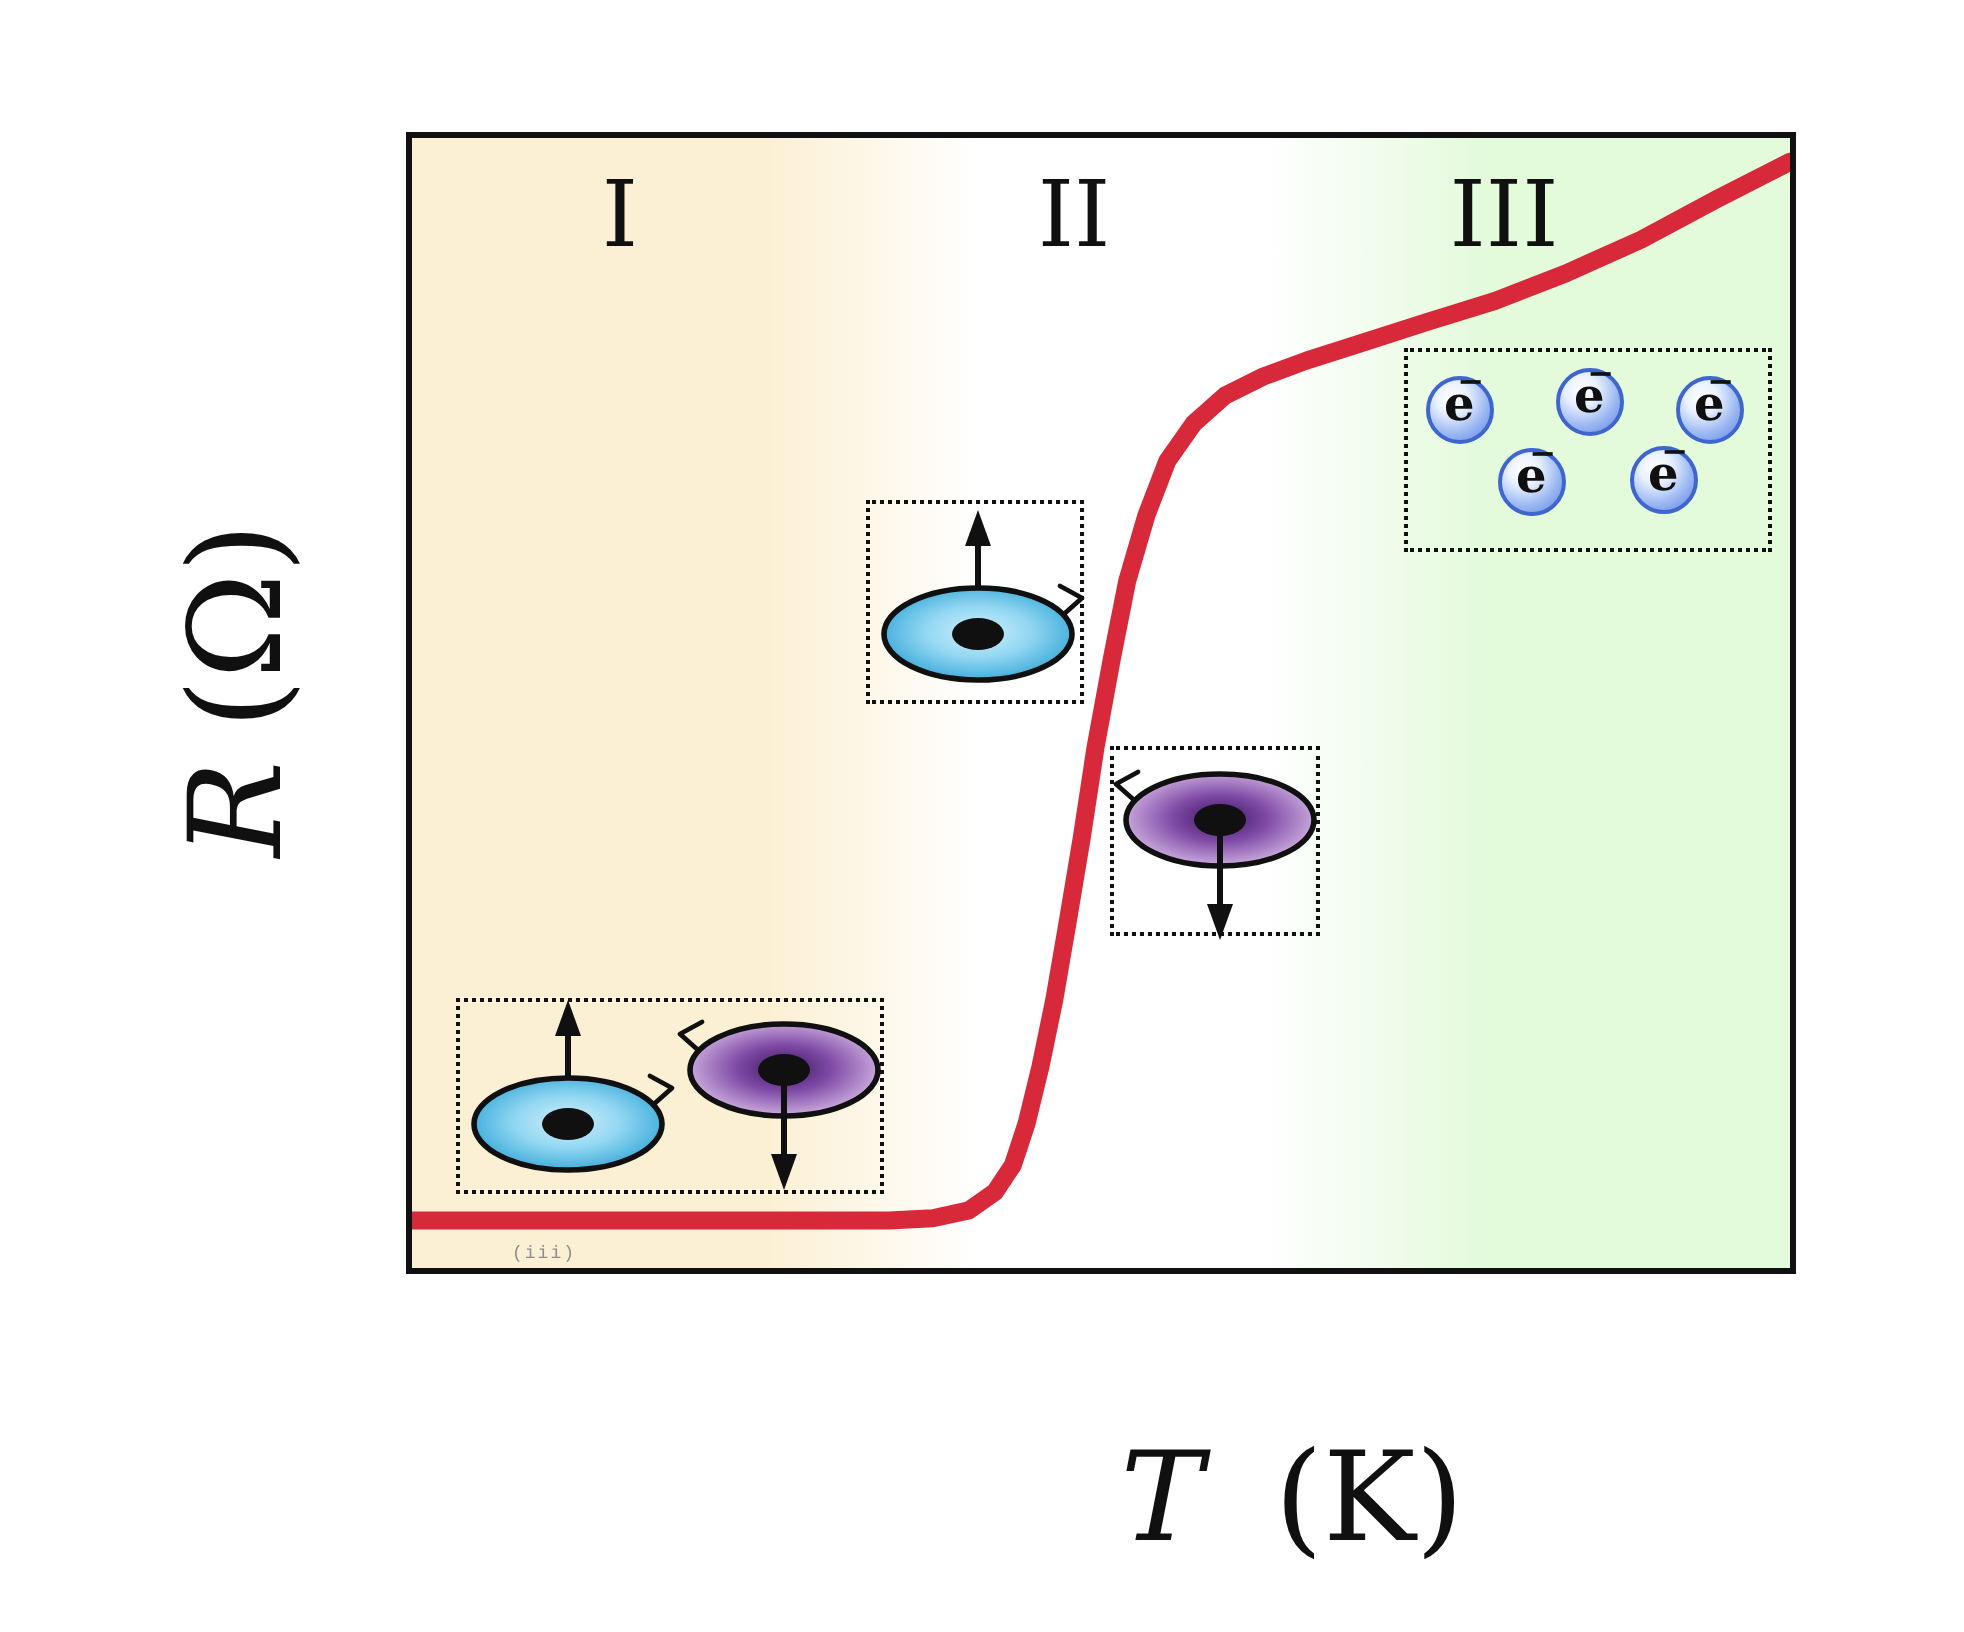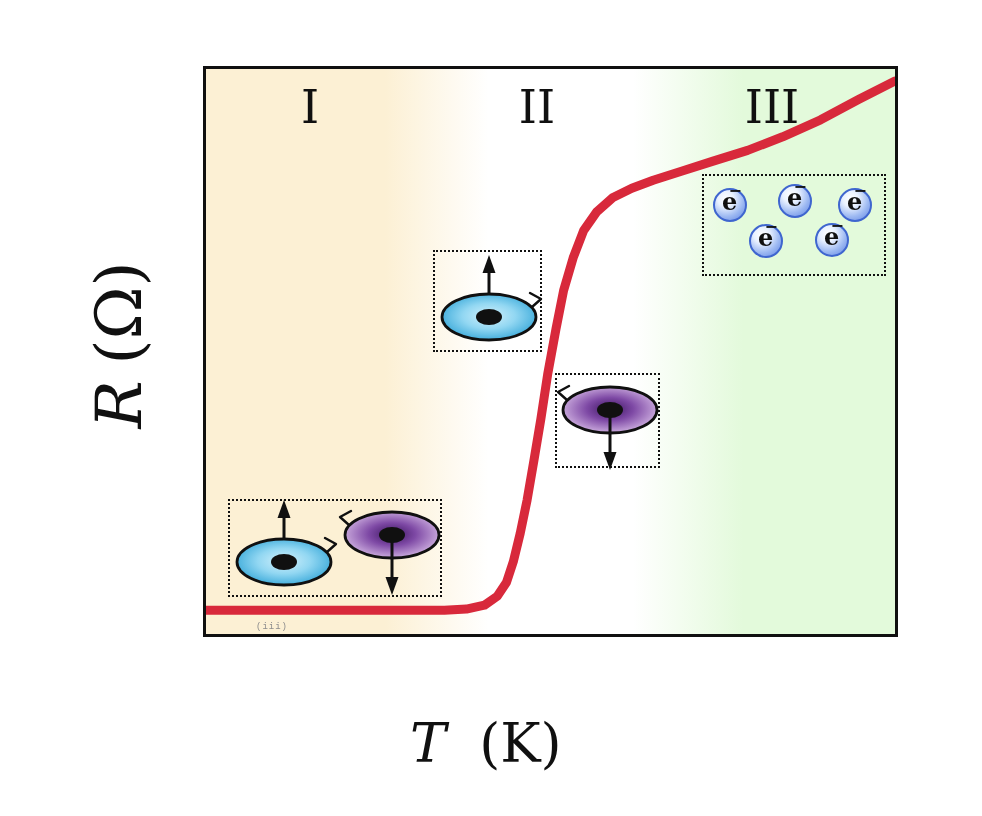--- a/index.html
+++ b/index.html
@@ -37,22 +37,22 @@
     color:#101010;font-family:"DejaVu Sans", sans-serif;
   }
   .ylabel{
     position:absolute;left:14px;top:240px;width:210px;height:210px;
     display:flex;align-items:center;justify-content:center;
     transform:rotate(-90deg);font-size:64px;white-space:nowrap;
   }
   .ylabel .var, .xlabel .var{font-style:italic;}
   .ylabel .unit, .xlabel .unit{margin-left:16px;font-style:normal;}
   .xlabel{
-    position:absolute;left:410px;top:712px;width:300px;text-align:left;
-    font-size:54px;white-space:nowrap;
+    position:absolute;left:432px;top:712px;width:300px;text-align:right;
+    font-size:62px;white-space:nowrap;
   }
   .watermark{
     position:absolute;left:50px;top:553px;font-size:9px;color:#8d8d8d;
     font-family:Liberation Mono, monospace;letter-spacing:1px;
   }
   .defs-holder{position:absolute;width:0;height:0;}
 </style>
 </head>
 <body>
 
@@ -93,21 +93,21 @@
   </div>
 
   <div class="plot">
 
     <svg class="curve-svg" viewBox="0 0 689 565" preserveAspectRatio="none">
       <polyline fill="none" stroke="#d8293b" stroke-width="9" stroke-linecap="round" stroke-linejoin="round" points="0.0,541.3 119.2,541.3 238.4,541.3 260.4,540.1 278.4,536.2 291.4,527.1 300.4,513.6 307.3,492.7 314.2,464.4 321.1,431.1 328.0,391.0 334.9,349.7 341.7,305.1 350.0,259.9 357.6,221.5 367.2,188.7 377.6,161.6 390.7,142.9 406.5,128.8 425.8,119.2 447.2,111.3 475.4,102.3 507.1,92.1 541.6,81.4 576.7,67.8 614.6,50.8 652.5,30.5 689.0,11.9"></polyline>
     </svg>
 
     <div class="region-label" style="left:104px;">I</div>
     <div class="region-label" style="left:331px;">II</div>
-    <div class="region-label" style="left:566px;">III</div>
+    <div class="region-label" style="left:546px;">III</div>
 
     <div class="inset" style="left:227px;top:181px;width:109px;height:102px;">
       <svg style="left:-6px;top:0px;" width="120" height="110" viewBox="0 0 120 110">
         <use href="#diskUp"></use>
       </svg>
     </div>
 
     <div class="inset" style="left:349px;top:304px;width:105px;height:95px;">
       <svg style="left:-7px;top:-5px;" width="120" height="110" viewBox="0 0 120 110">
         <use href="#diskDown"></use>

